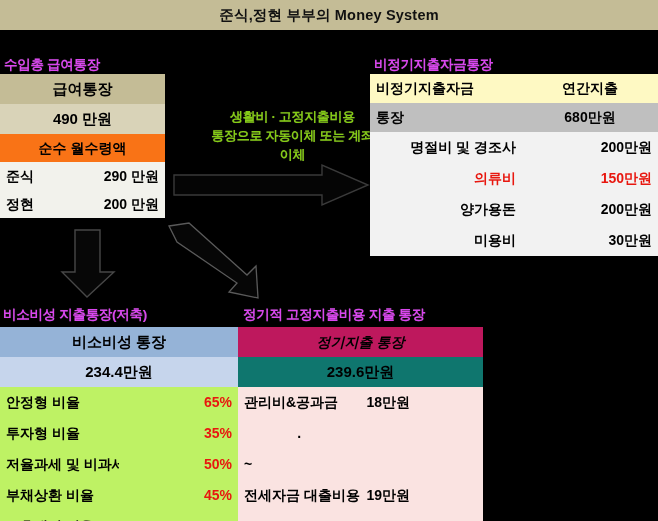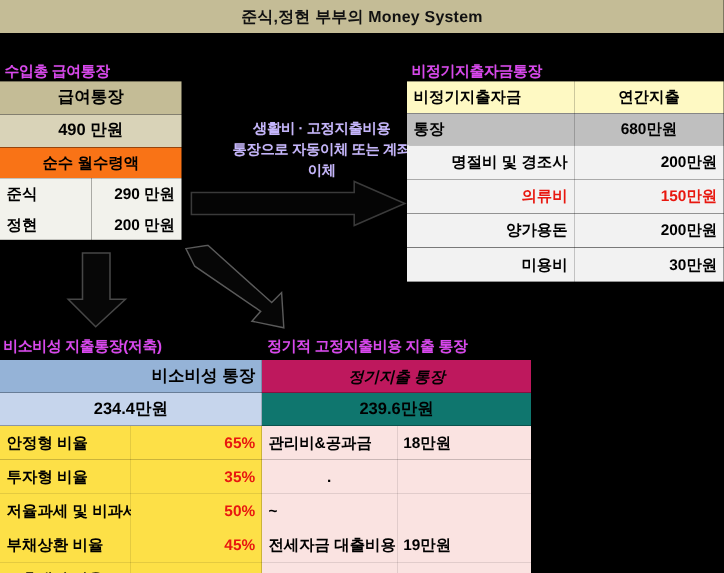--- a/index.html
+++ b/index.html
@@ -38,35 +38,35 @@
   #salary-table .val td{background:#d9d3b8;height:26px;font-size:15px;}
   #salary-table .sub td{background:#f97316;height:24px;}
   #salary-table .row td{background:#f2f2ec;height:24px;}
   
   #irregular-table{left:370px;top:74px;width:288px;}
   #irregular-table .hdr td{background:#fef9c3;height:25px;}
   #irregular-table .sub td{background:#bfbfbf;height:25px;}
   #irregular-table .row td{background:#f2f2f2;height:27px;}
   
   #nonconsume-table{left:0px;top:327px;width:238px;}
-  #nonconsume-table .hdr td{background:#95b3d7;height:26px;font-size:15px;text-align:right;}
+  #nonconsume-table .hdr td{background:#95b3d7;height:26px;font-size:15px;}
   #nonconsume-table .val td{background:#c6d5ec;height:26px;font-size:15px;}
-  #nonconsume-table .row td{background:#fde047;height:27px;}
+  #nonconsume-table .row td{background:#bef264;height:27px;}
   
   #regular-table{left:238px;top:327px;width:245px;}
   #regular-table .hdr td{background:#be185d;height:26px;font-size:14px;font-style:italic;}
   #regular-table .val td{background:#0f766e;height:26px;font-size:15px;}
   #regular-table .row td{background:#fae3e1;height:27px;}
   
   .arrow-svg{position:absolute;}
   
   #mid-note{
     position:absolute;left:205px;top:108px;width:175px;
     text-align:center;font-size:13px;font-weight:bold;
-    color:#c4b5fd;line-height:1.45;letter-spacing:-0.3px;
+    color:#84cc16;line-height:1.45;letter-spacing:-0.3px;
     text-shadow:0 0 1px #3a352c;
   }
 </style>
 </head>
 <body>
 
 <div id="title-bar">
   <span class="title-text">준식,정현 부부의 Money System</span>
 </div>
 

